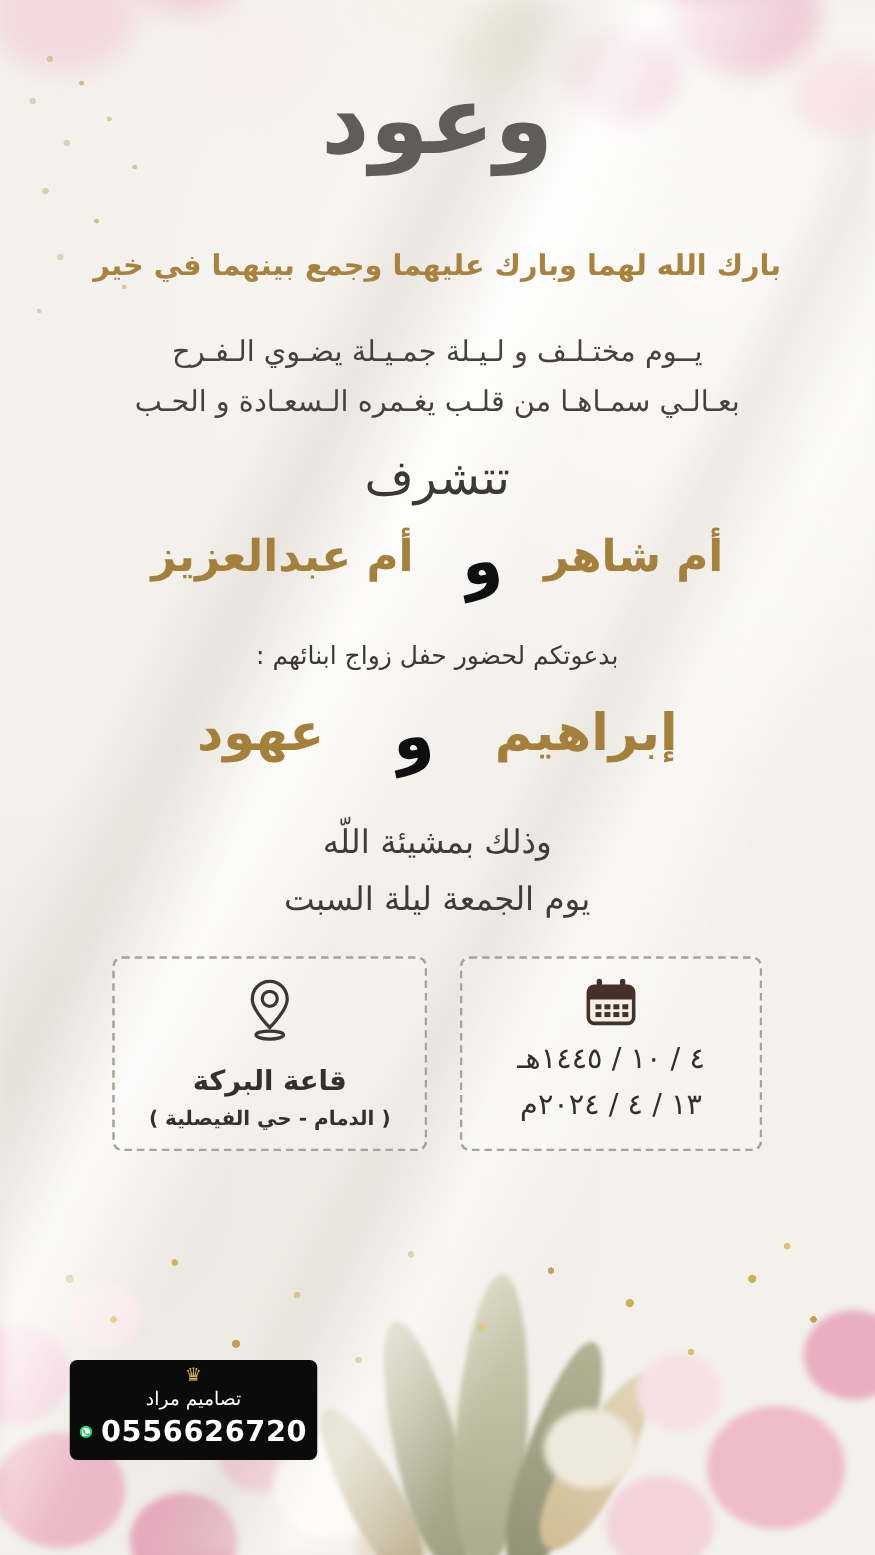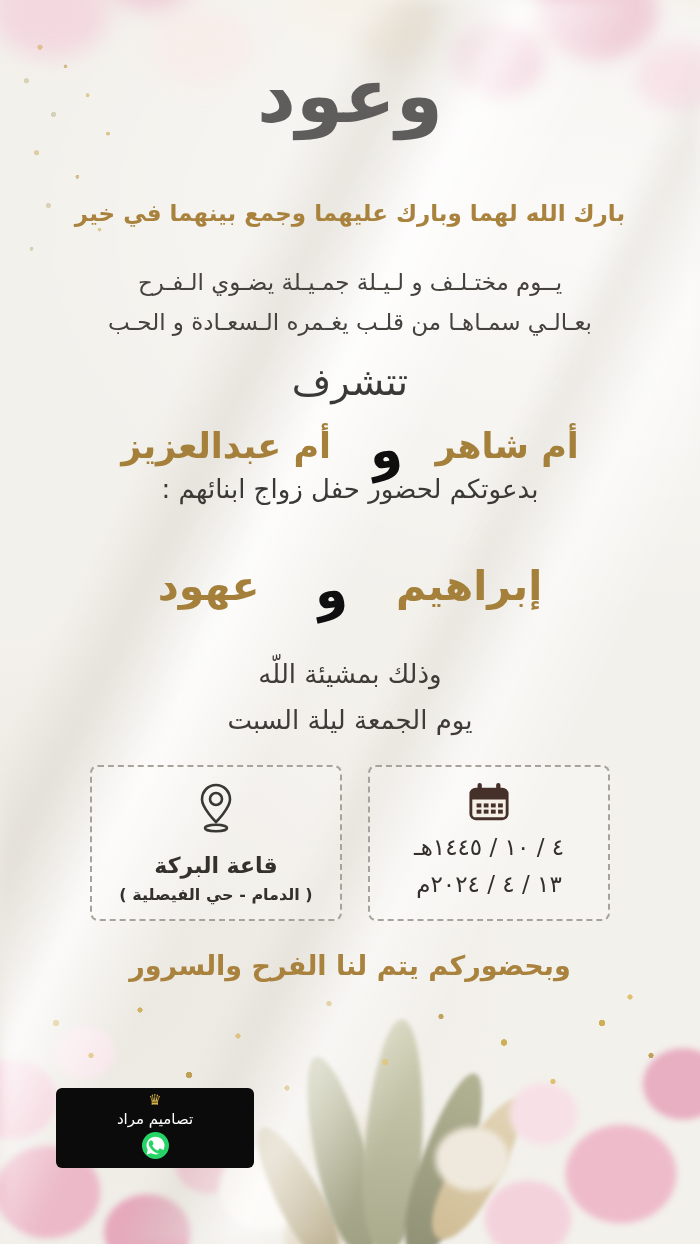--- a/index.html
+++ b/index.html
@@ -87,21 +87,21 @@
     radial-gradient(4px 4px at 41% 80%, #c9a33f 0 60%, transparent 70%);}
   .abs{position:absolute;left:0;width:700px;}
   .logo{top:48px;font-size:76px;line-height:1.25;font-weight:bold;color:#5e5d5b;}
   .blessing{top:200px;font-size:23px;font-weight:bold;color:#a9823e;letter-spacing:.5px;}
   .intro{top:262px;font-size:23px;color:#45423e;line-height:1.75;}
   .honor{top:360px;font-size:38px;font-weight:normal;color:#3b3936;}
   .names-row{display:flex;justify-content:center;align-items:center;}
   .hosts{top:420px;gap:36px;}
   .gold-name{font-size:35px;font-weight:bold;color:#a5803a;}
   .waw{font-size:52px;font-weight:bold;color:#0f0f0f;transform:rotate(-12deg) translateY(4px);display:inline-block;line-height:1;}
-  .invite{top:474px;font-size:26px;color:#3b3936;}
+  .invite{top:512px;font-size:20px;color:#3b3936;}
   .couple{top:560px;gap:52px;}
   .couple .gold-name{font-size:41px;letter-spacing:2px;}
   .godwill{top:652px;font-size:26px;color:#3e3b38;line-height:1.75;}
   .boxes{top:765px;display:flex;justify-content:center;align-items:stretch;gap:26px;}
   .box{border:2px dashed #a7a29a;border-radius:8px;background:rgba(255,255,255,.25);
        display:flex;flex-direction:column;align-items:center;padding-top:14px;height:156px;}
   .box.date{width:242px;}
   .box.venue{width:252px;}
   .date-line{font-size:23px;color:#33302c;letter-spacing:2px;margin-top:11px;}
   .hall{font-size:22px;font-weight:bold;color:#34312d;margin-top:20px;}
@@ -190,27 +190,27 @@
       <svg class="icon-svg" width="44" height="52" viewBox="0 0 44 52" fill="none" stroke="#3a3833" stroke-width="2.6">
         <path d="M22 4 C30 4 36 10.5 36 18.5 C36 27 22 41 22 41 C22 41 8 27 8 18.5 C8 10.5 14 4 22 4 Z"></path>
         <circle cx="22" cy="18" r="6"></circle>
         <ellipse cx="22" cy="47" rx="11" ry="3.2"></ellipse>
       </svg>
       <div class="hall">قاعة البركة</div>
       <div class="city">( الدمام - حي الفيصلية )</div>
     </div>
   </div>
 
-  <div class="abs closing">وبحضوركم يتم لنا الفرح والسرور</div>
 
   <div class="badge">
     <span class="crown">♛</span>
     <div class="badge-name">تصاميم مراد</div>
     <div class="phone-row">
       <svg class="icon-svg" width="27" height="27" viewBox="0 0 32 32">
         <circle cx="16" cy="16" r="16" fill="#25d366"></circle>
         <path fill="#ffffff" d="M16 5.6 C10.1 5.6 5.3 10.3 5.3 16.1 c0 1.9.5 3.7 1.5 5.3 L5.4 26.6 l5.3-1.4 c1.6.9 3.4 1.4 5.3 1.4 5.9 0 10.7-4.7 10.7-10.5 C26.7 10.3 21.9 5.6 16 5.6 Z"></path>
         <path fill="#25d366" d="M12.3 10.7 c-.3-.6-.6-.7-.9-.7 h-.8 c-.3 0-.8.1-1.2.5 -.4.5-1.5 1.5-1.5 3.5 0 2.1 1.5 4.1 1.8 4.4 .2.3 3 4.7 7.4 6.4 3.7 1.4 4.4 1.1 5.2 1 .8-.1 2.6-1 2.9-2.1 .4-1 .4-1.9.3-2.1 -.1-.2-.4-.3-.9-.5 -.4-.2-2.6-1.3-3-1.4 -.4-.1-.7-.2-1 .2 -.3.4-1.1 1.4-1.4 1.7 -.2.3-.5.3-.9.1 -.4-.2-1.9-.7-3.5-2.2 -1.3-1.2-2.2-2.6-2.4-3 -.3-.4 0-.7.2-.9 .2-.2.4-.5.6-.7 .2-.2.3-.4.4-.7 .1-.3.1-.5 0-.7 -.1-.2-.9-2.2-1.3-3 Z"></path>
       </svg>
+      <span class="phone-num">0556626720</span>
     </div>
   </div>
 
 </div>
 
 </body></html>

